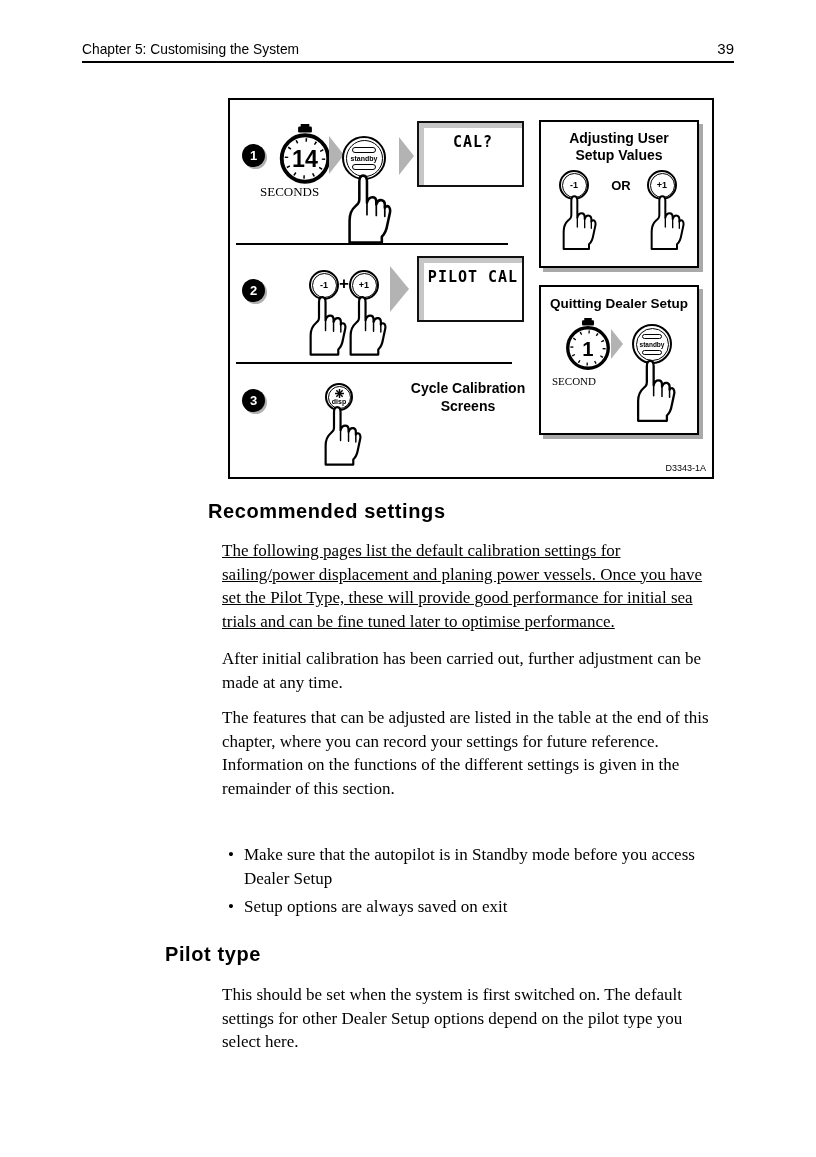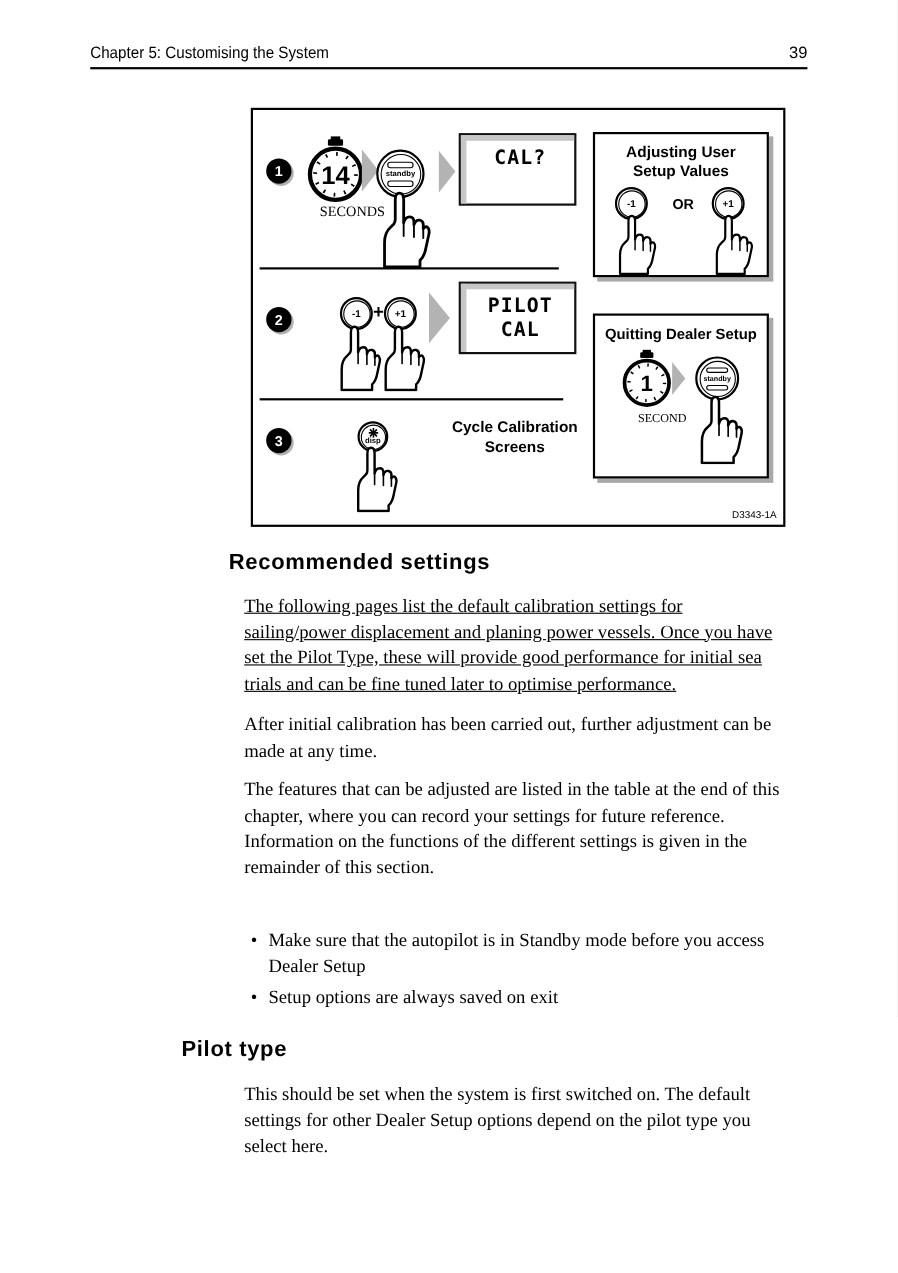--- a/index.html
+++ b/index.html
@@ -23,21 +23,21 @@
   .stepnum { position:absolute; width:23px; height:23px; border-radius:50%;
     background:#000; color:#fff; font-weight:700; font-size:13px;
     display:flex; align-items:center; justify-content:center;
     box-shadow:2px 2px 0 #b0b0b0; }
   .arr { position:absolute; width:0; height:0; border-style:solid;
     border-color:transparent transparent transparent #b3b3b3; }
   .lcd { position:absolute; border:2px solid #111; background:#fff; }
   .lcd-inner { position:absolute; inset:0; border-top:5px solid #c6c6c6;
     border-left:5px solid #c6c6c6; }
   .lcd-text { font-family:"DejaVu Sans Mono", monospace; font-weight:700;
-    font-size:18px; letter-spacing:1px; text-align:center; padding-top:5px; }
+    font-size:15px; letter-spacing:1px; text-align:center; padding-top:5px; }
   .btn-standby { position:absolute; border:2.5px solid #000; border-radius:50%;
     background:#fff; display:flex; flex-direction:column; align-items:center;
     justify-content:center; gap:2px; }
   .btn-standby::before { content:""; position:absolute; inset:1.5px;
     border:1.5px solid #000; border-radius:50%; }
   .sb-bar { width:24px; height:6px; border:1.5px solid #000; border-radius:3px;
     background:#fff; z-index:1; }
   .sb-lbl { font-size:7px; font-weight:700; z-index:1; line-height:7px; }
   .btn-small { position:absolute; width:30px; height:30px; border:2.5px solid #000;
     border-radius:50%; background:#fff; display:flex; align-items:center;
@@ -47,21 +47,21 @@
   .btn-small span { font-size:9px; font-weight:700; z-index:1; }
   .btn-disp { position:absolute; width:28px; height:28px; border:2.5px solid #000;
     border-radius:50%; background:#fff; display:flex; flex-direction:column;
     align-items:center; justify-content:center; }
   .btn-disp::before { content:""; position:absolute; inset:.5px;
     border:1px solid #000; border-radius:50%; }
   .btn-disp .dlbl { font-size:7px; font-weight:700; line-height:7px; z-index:1; }
   .hand { position:absolute; overflow:visible; }
   .plus-sign { position:absolute; font-size:17px; font-weight:700; text-align:center; }
   .watch-lbl { position:absolute; font-family:"Liberation Serif", serif;
-    text-align:right; }
+    text-align:left; }
   .panel { position:absolute; border:2px solid #000; background:#fff;
     box-shadow:4px 4px 0 #a9a9a9; }
   .panel-title { text-align:center; font-weight:700; font-size:14px;
     line-height:17px; padding-top:8px; }
   .or-lbl { position:absolute; font-size:13px; font-weight:700; text-align:center; }
   .caption { position:absolute; font-weight:700; font-size:14px; line-height:18px;
     text-align:center; }
   .fig-id { position:absolute; right:6px; bottom:4px; font-size:9px; }
 
   
@@ -173,21 +173,21 @@
     </div>
     <svg class="hand" style="left:84px; top:302px;" width="48" height="64">
         <use href="#hand"></use>
       </svg>
 
     <div class="caption" style="left:152px; top:279px; width:172px;">
       <div>Cycle Calibration</div>
       <div>Screens</div>
     </div>
 
-    <div class="panel" style="left:309px; top:20px; width:160px; height:132px;">
+    <div class="panel" style="left:309px; top:20px; width:160px; height:148px;">
       <div class="panel-title">
         <div>Adjusting User</div>
         <div>Setup Values</div>
       </div>
       <div class="btn-small" style="left:18px; top:48px;">
         <span>-1</span>
       </div>
       <div class="or-lbl" style="left:64px; top:56px; width:32px;">OR</div>
       <div class="btn-small" style="left:106px; top:48px;">
         <span>+1</span>

